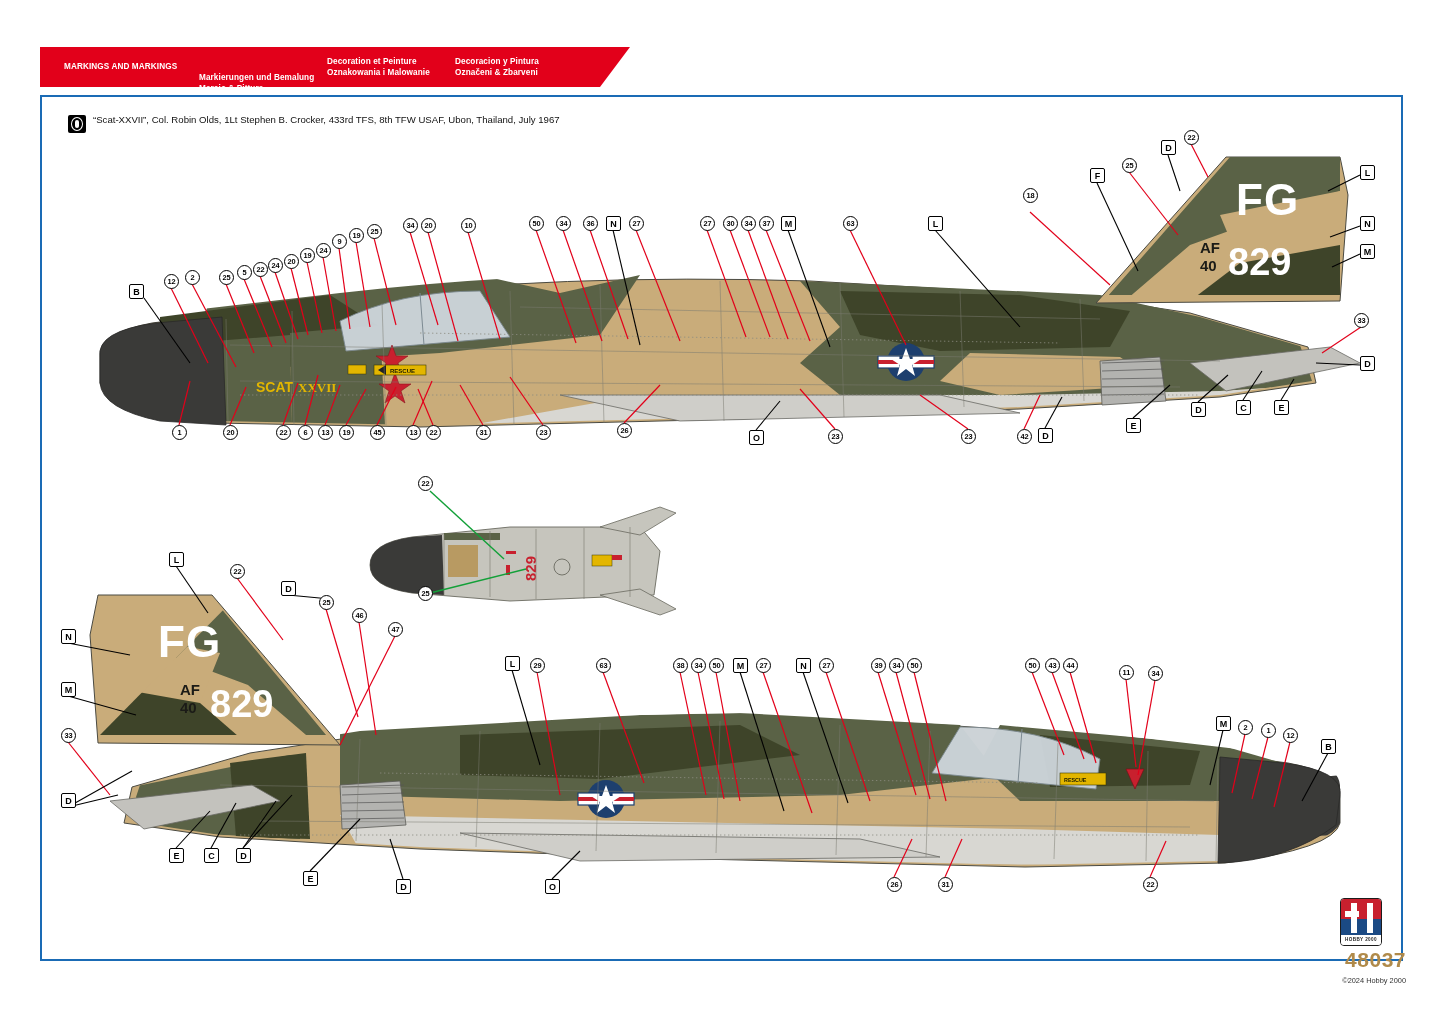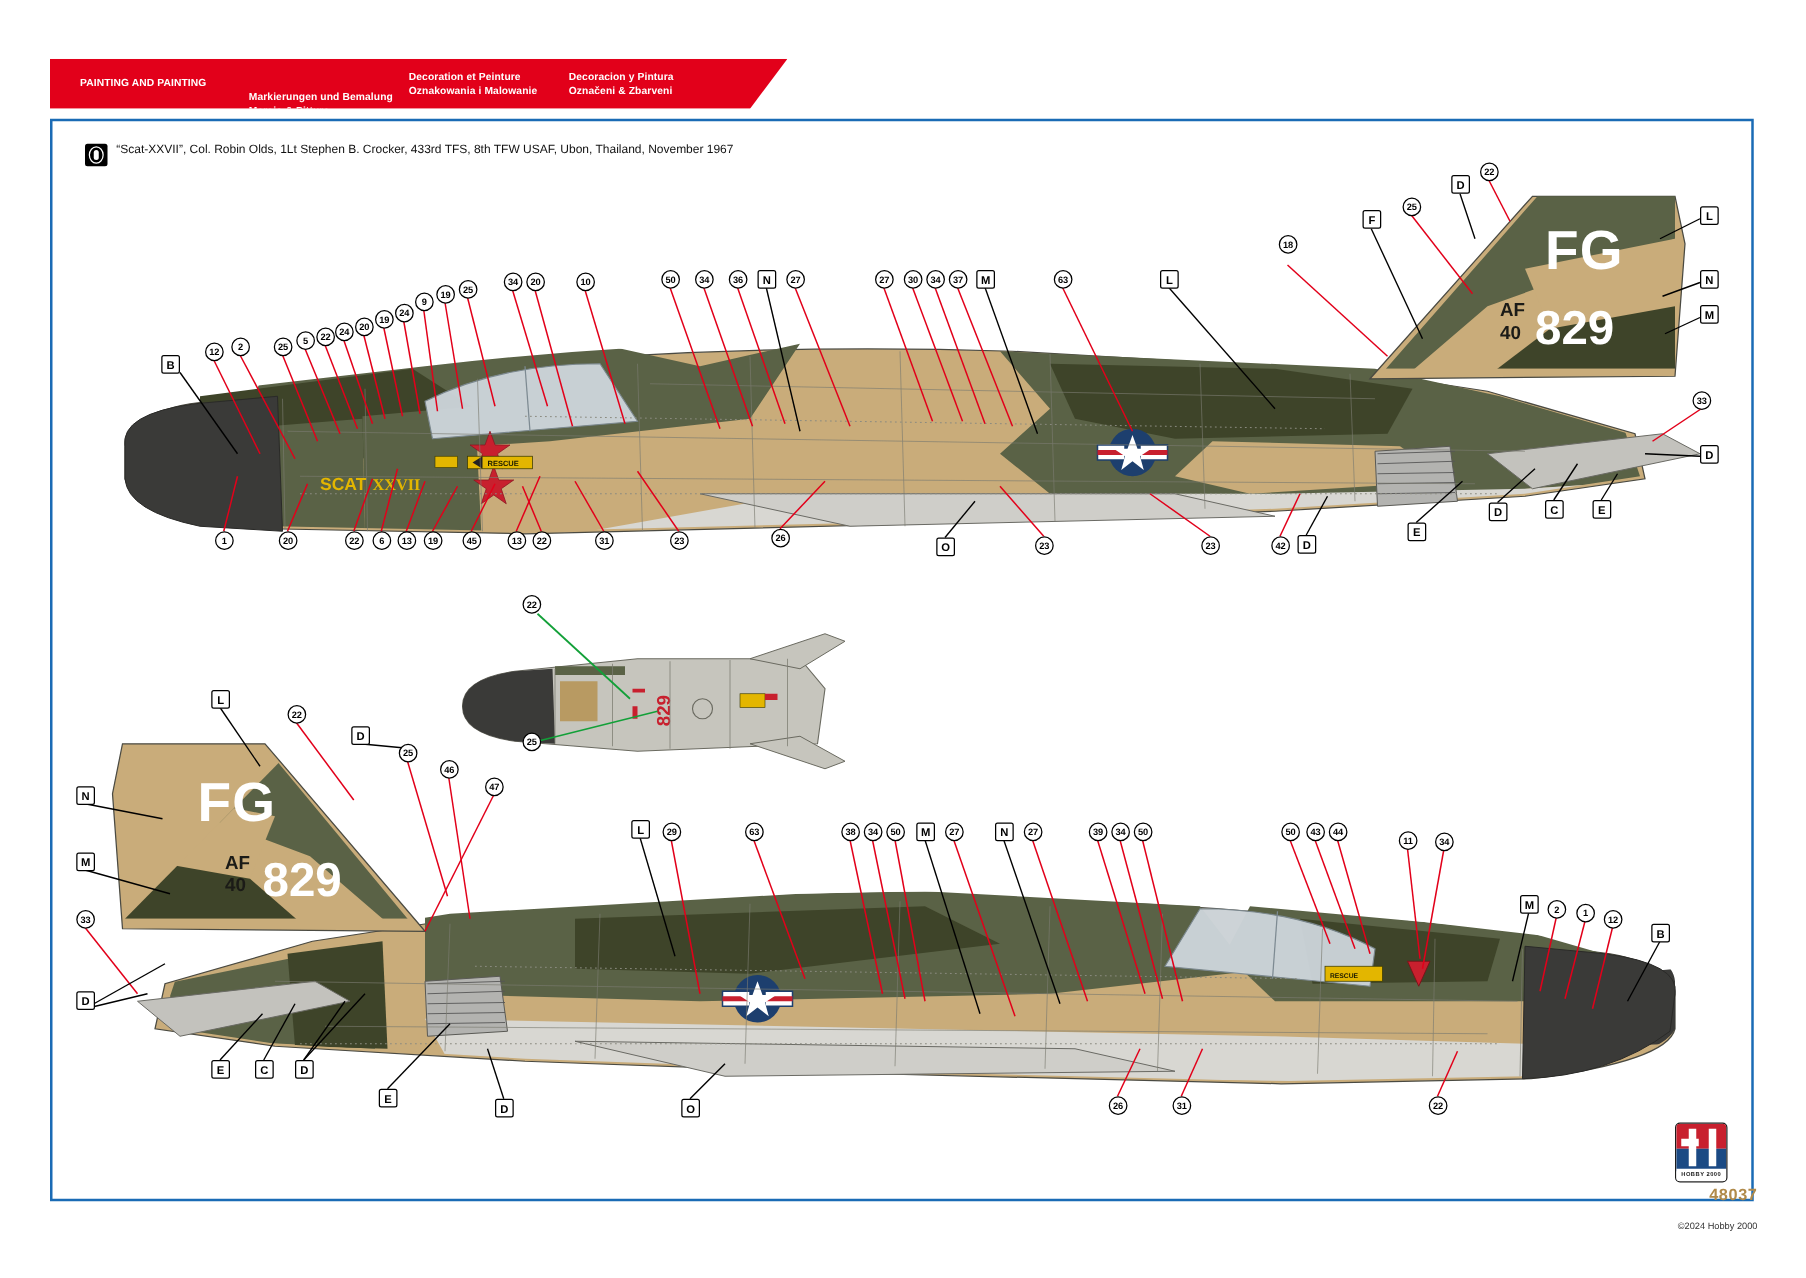--- a/index.html
+++ b/index.html
@@ -42,30 +42,30 @@
     position:relative;overflow:hidden;box-sizing:border-box;}
   .logo .top{position:absolute;left:0;top:0;width:100%;height:20px;background:#c8202e;}
   .logo .bot{position:absolute;left:0;top:20px;width:100%;height:18px;background:#1b4a84;}
   .logo .hbar{position:absolute;left:10px;top:4px;width:22px;height:30px;}
   .logo .hbar:before{content:"";position:absolute;left:0;top:0;width:6px;height:30px;background:#fff;}
   .logo .hbar:after{content:"";position:absolute;right:0;top:0;width:6px;height:30px;background:#fff;}
   .logo .hmid{position:absolute;left:4px;top:12px;width:14px;height:6px;background:#fff;}
   .logo .cap{position:absolute;left:0;bottom:0;width:100%;height:10px;background:#fff;
     font-size:4.6px;font-weight:bold;letter-spacing:.4px;color:#1c1c1c;text-align:center;line-height:10px;}
   .kitno{position:absolute;left:1310px;top:948px;width:96px;text-align:right;
-    font-size:13px;font-weight:bold;color:#b08a4a;letter-spacing:.5px;}
+    font-size:21px;font-weight:bold;color:#b08a4a;letter-spacing:.5px;}
   .copy{position:absolute;left:1240px;top:976px;width:166px;text-align:right;font-size:7.4px;color:#333;}
 </style>
 </head>
 <body>
 
 <div class="banner">
   <div class="cols">
     <div class="bcol c1">
-      <div>PAINTING AND PAINTING</div>
+      <div>MARKINGS AND MARKINGS</div>
     </div>
     <div class="bcol c2">
       <div>Markierungen und Bemalung</div>
       <div>Marcio &amp; Pittura</div>
     </div>
     <div class="bcol c3">
       <div>Decoration et Peinture</div>
       <div>Oznakowania i Malowanie</div>
     </div>
     <div class="bcol c4">
@@ -73,21 +73,21 @@
       <div>Označeni &amp; Zbarveni</div>
     </div>
   </div>
 </div>
 
 <div class="frame"></div>
 
 <div class="heading">
   <div class="hicon"></div>
   <div class="htext">
-    <div>“Scat-XXVII”, Col. Robin Olds, 1Lt Stephen B. Crocker, 433rd TFS, 8th TFW USAF, Ubon, Thailand, November 1967</div>
+    <div>“Scat-XXVII”, Col. Robin Olds, 1Lt Stephen B. Crocker, 433rd TFS, 8th TFW USAF, Ubon, Thailand, July 1967</div>
   </div>
 </div>
 
 <div class="canvas">
 <svg class="plate" viewBox="0 0 1363 866">
   <defs>
     <clipPath id="f1body">
       <path d="M60,250 Q62,228 110,220 L300,198 Q520,172 760,180 L1040,196 L1140,212 L1260,250
                L1272,286 L1180,300 L980,312 L700,322 L380,330 L180,326 Q70,312 60,288 Z"></path>
     </clipPath>

